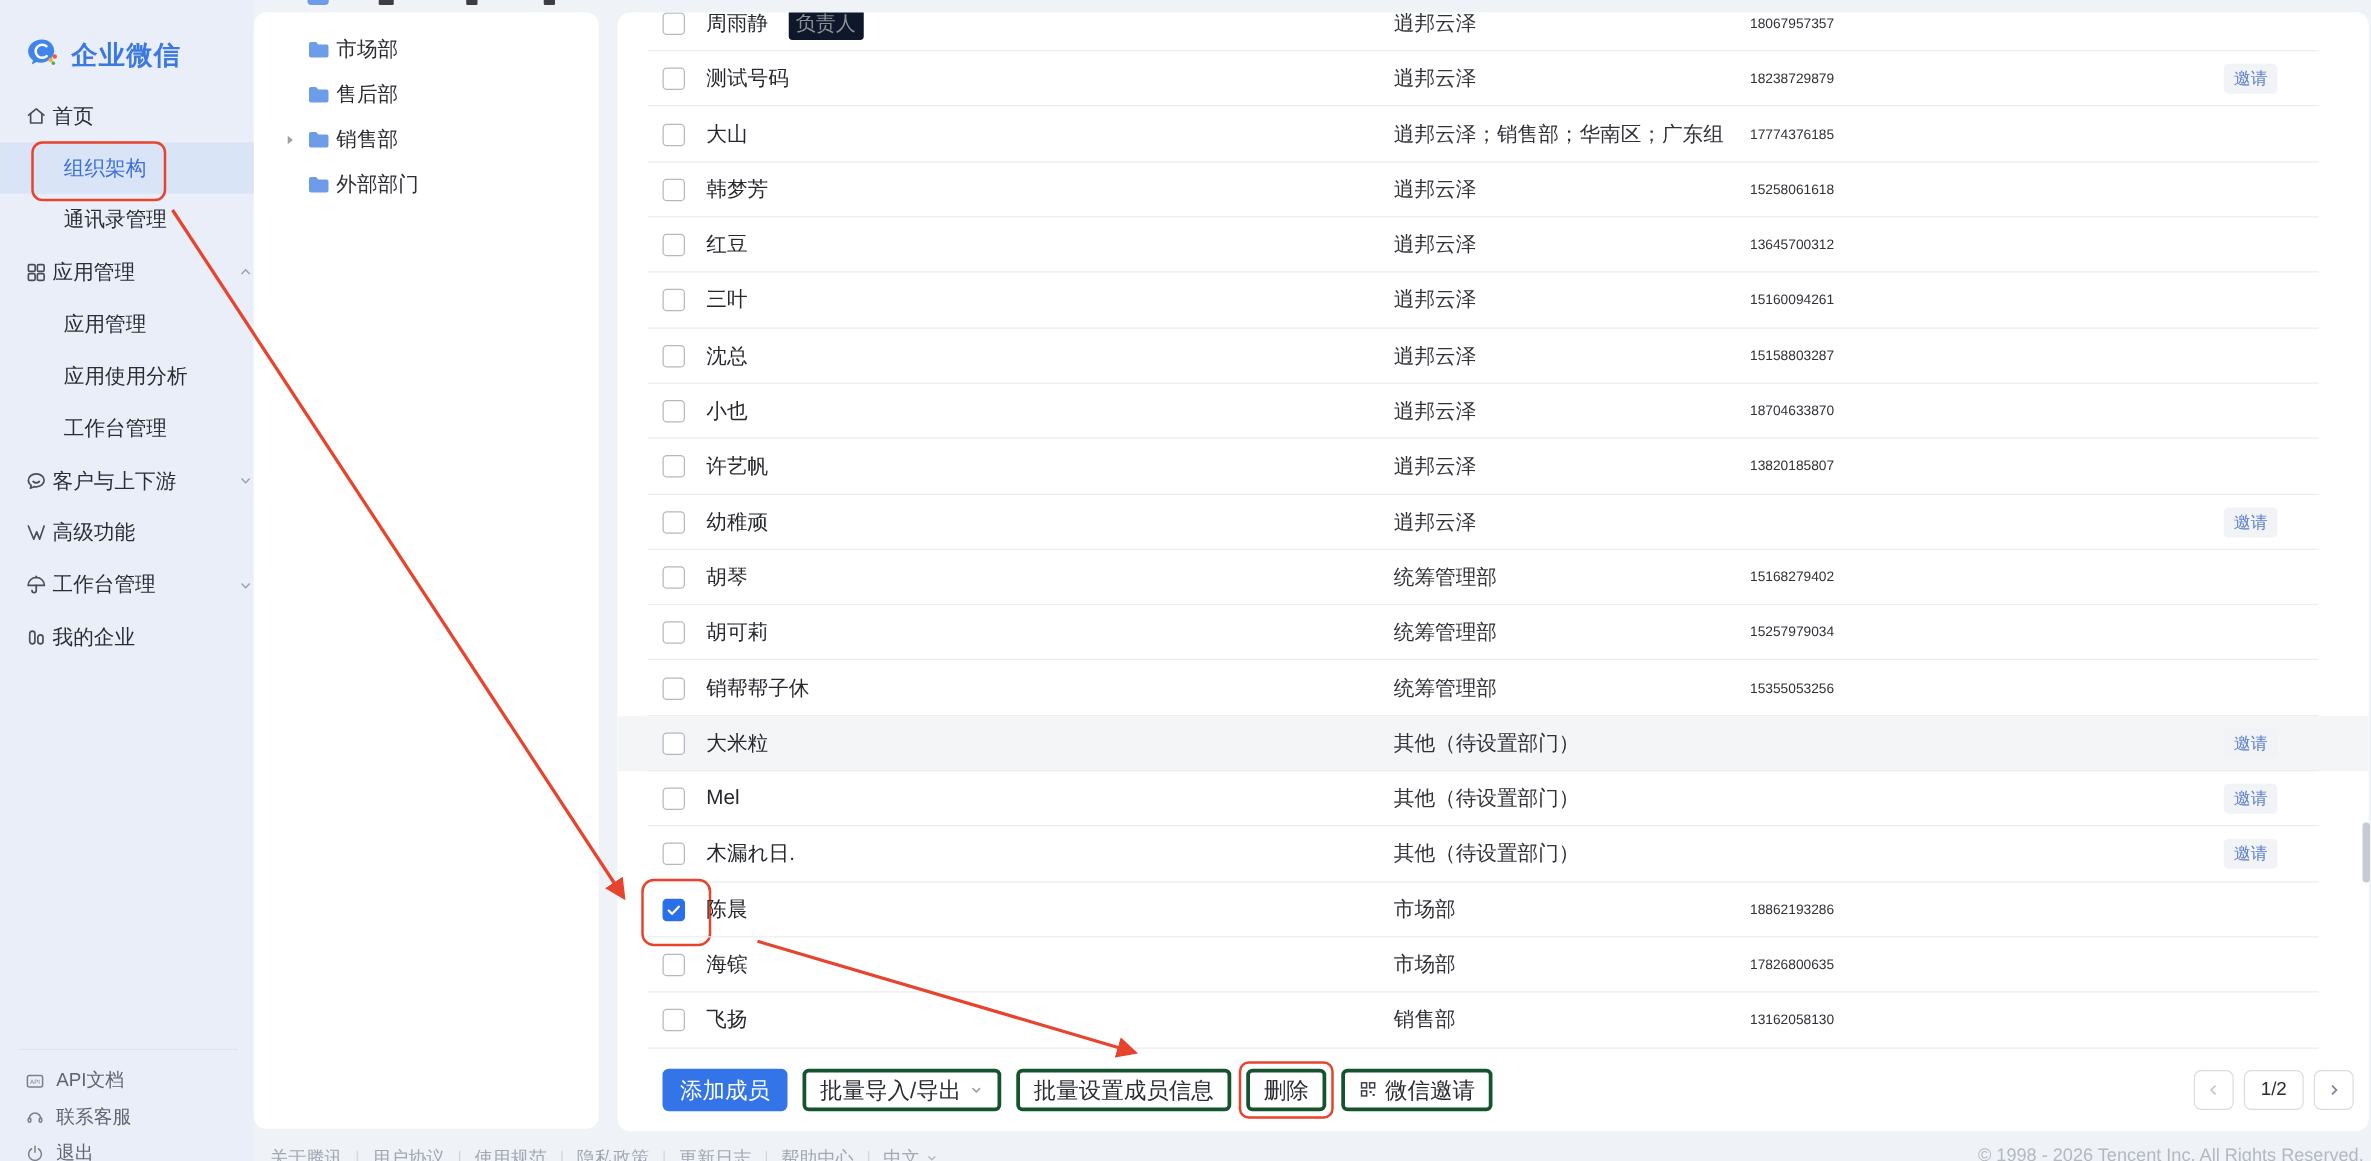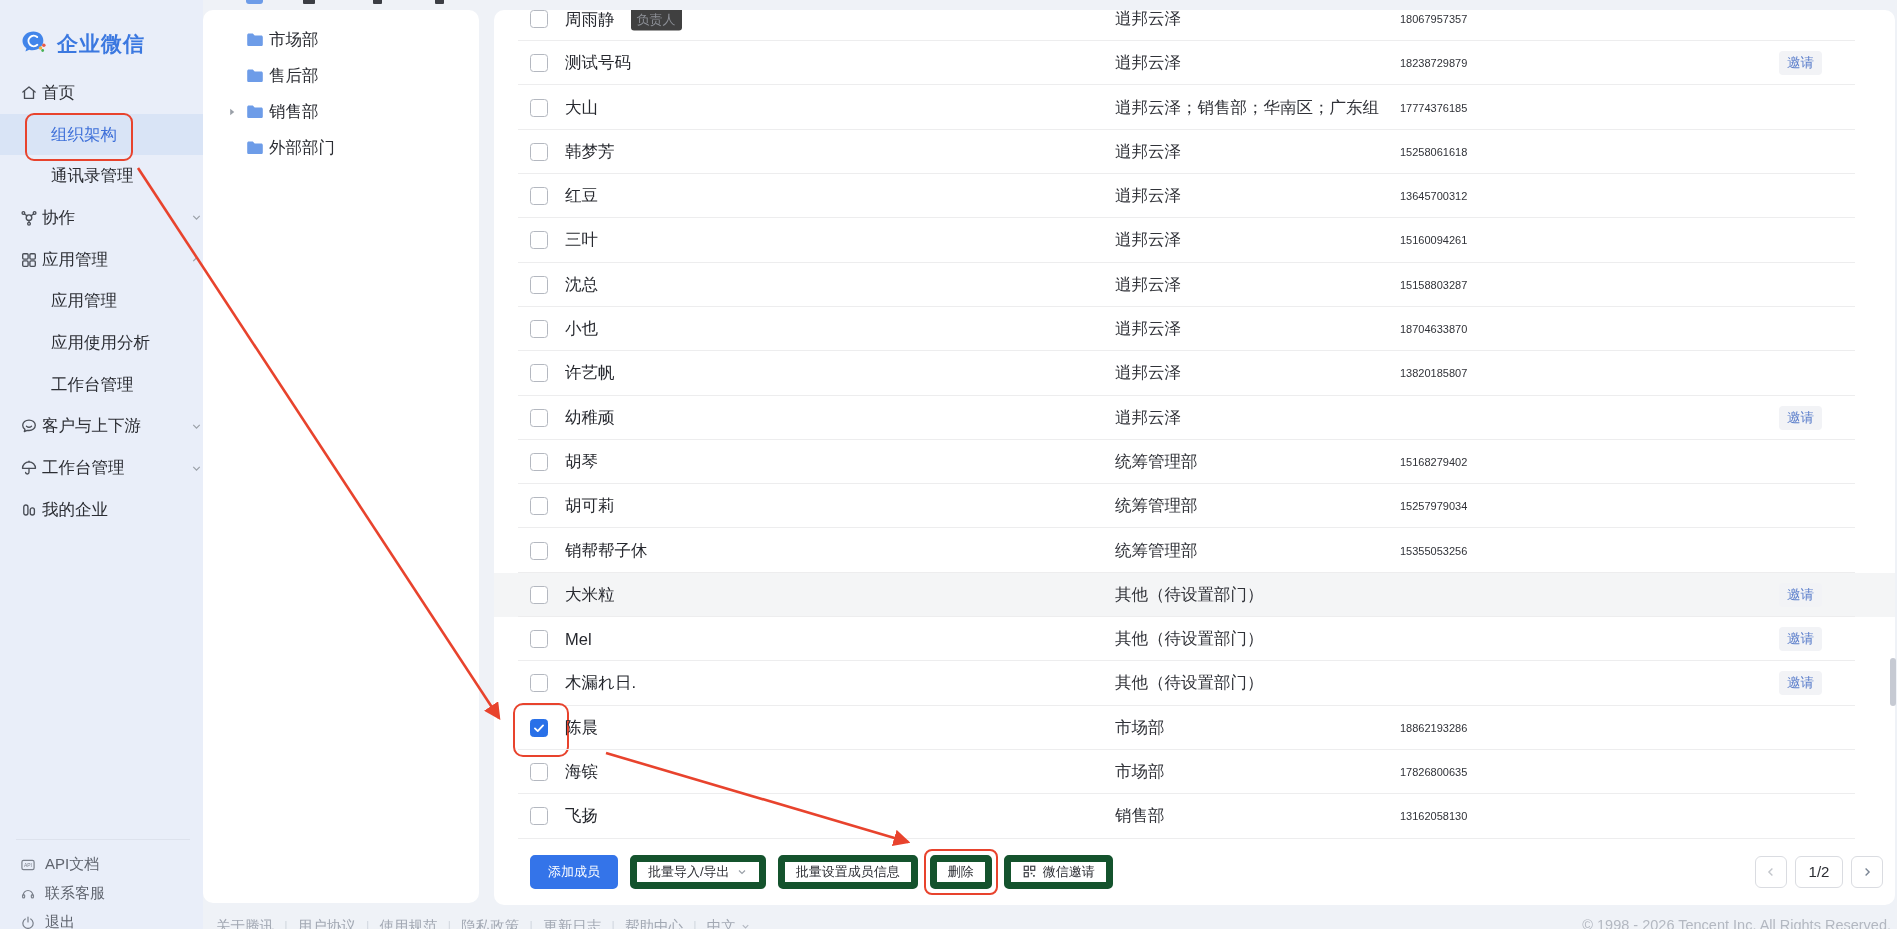--- a/index.html
+++ b/index.html
@@ -50,30 +50,30 @@
   .trow::after{content:"";position:absolute;left:24px;right:40px;bottom:0;height:1px;background:#ededee}
   .trow.hl{background:#f4f5f6}
   .cb-wrap{position:absolute;left:36px;top:50%;transform:translateY(-50%);width:18px;height:18px}
   .cb{width:18px;height:18px;border:1.5px solid #b4b8c0;border-radius:3.5px;background:#fff;
       box-sizing:border-box;display:flex;align-items:center;justify-content:center;cursor:pointer}
   .cb.checked{background:var(--check);border-color:var(--check)}
   .cb-ring{position:absolute;left:-17px;top:-16px;width:52px;height:50px;border:2.5px solid var(--annot);
            border-radius:10px;pointer-events:none}
   .c-name{position:absolute;left:71px;top:50%;transform:translateY(-50%);display:flex;align-items:center;gap:16px;
           font-size:16.5px;color:#26282e}
-  .badge{font-size:13px;color:#8d9097;background:#404040;border-radius:3px;padding:2.5px 6px}
+  .badge{font-size:16px;color:#8d9097;background:#0f172a;border-radius:3px;padding:2.5px 6px}
   .c-dept{position:absolute;left:621px;top:50%;transform:translateY(-50%);font-size:16.5px;color:#303238;white-space:nowrap}
   .c-phone{position:absolute;left:906px;top:50%;transform:translateY(-50%);font-size:11px;color:#303238}
   .invite{position:absolute;right:73px;top:50%;transform:translateY(-50%);font-size:13.5px;
           color:var(--invite);background:#f2f3f6;border-radius:4px;padding:3px 8px;cursor:pointer}
 
   
   .toolbar{height:66px;display:flex;align-items:center;padding-left:36px;gap:12px;position:relative}
-  .btn{height:34px;display:inline-flex;align-items:center;gap:6px;padding:0 11px;font-size:13px;
-       background:#fff;border:7px solid #14532d;border-radius:5px;color:#2b2d33;cursor:pointer;
+  .btn{height:34px;display:inline-flex;align-items:center;gap:6px;padding:0 11px;font-size:18px;
+       background:#fff;border:3px solid #14532d;border-radius:5px;color:#2b2d33;cursor:pointer;
        font-family:inherit}
   .btn.primary{background:var(--accent);border-color:var(--accent);color:#fff}
   .btn .nico{display:flex;color:#3c3f45}
   .btn-caret{display:flex;color:#9aa0a8}
   .del-wrap{position:relative;display:inline-flex}
   .del-ring{position:absolute;inset:-6px;border:2.5px solid var(--annot);border-radius:8px;pointer-events:none}
   .pager{position:absolute;right:12px;top:50%;transform:translateY(-50%);display:flex;gap:8px;align-items:flex-end}
   .pg{width:32px;height:32px;border:1px solid #dadce1;border-radius:6px;background:#fff;display:flex;
       align-items:center;justify-content:center;cursor:pointer;box-sizing:border-box}
   .pg.num{width:48px;font-size:15px;color:#2b2d33}
@@ -132,37 +132,20 @@
   <span class="nav-annot-box"></span>
         </div>
         <div class="nav-item sub">
 
     <span class="nav-label">通讯录管理</span>
 
   </div>
         <div class="nav-item top">
     <span class="nico">
             <svg width="18" height="18" viewBox="0 0 20 20" fill="none" stroke="currentColor" stroke-width="1.5" stroke-linecap="round" stroke-linejoin="round">
-              <circle cx="10" cy="9.6" r="3.1"></circle>
-              <circle cx="16.2" cy="4.4" r="1.5"></circle>
-              <circle cx="3.8" cy="4.4" r="1.5"></circle>
-              <circle cx="10" cy="16.4" r="1.5"></circle>
-              <path d="M12.3 7.5l2.7-2M7.7 7.5 5 5.5M10 12.7v2.2"></path>
-            </svg>
-          </span>
-    <span class="nav-label">协作</span>
-    <span class="nav-chevron">
-            <svg width="13" height="13" viewBox="0 0 20 20" fill="none" stroke="currentColor" stroke-width="1.8">
-              <path d="M5 7.5 10 12.5 15 7.5"></path>
-            </svg>
-          </span>
-  </div>
-        <div class="nav-item top">
-    <span class="nico">
-            <svg width="18" height="18" viewBox="0 0 20 20" fill="none" stroke="currentColor" stroke-width="1.5" stroke-linecap="round" stroke-linejoin="round">
               <rect x="3" y="3" width="6" height="6" rx="1.2"></rect>
               <rect x="11" y="3" width="6" height="6" rx="1.2"></rect>
               <rect x="3" y="11" width="6" height="6" rx="1.2"></rect>
               <rect x="11" y="11" width="6" height="6" rx="1.2"></rect>
             </svg>
           </span>
     <span class="nav-label">应用管理</span>
     <span class="nav-chevron">
             <svg width="13" height="13" viewBox="0 0 20 20" fill="none" stroke="currentColor" stroke-width="1.8">
               <path d="M5 12.5 10 7.5 15 12.5"></path>
@@ -190,20 +173,29 @@
               <path d="M17 9.2c0 3.2-3.1 5.8-7 5.8-.7 0-1.4-.1-2-.2l-3.2 1.4.7-2.5C3.9 12.6 3 11 3 9.2c0-3.2 3.1-5.8 7-5.8s7 2.6 7 5.8z"></path>
               <path d="M7.2 10.2c1.7 1.4 3.9 1.4 5.6 0"></path>
             </svg>
           </span>
     <span class="nav-label">客户与上下游</span>
     <span class="nav-chevron">
             <svg width="13" height="13" viewBox="0 0 20 20" fill="none" stroke="currentColor" stroke-width="1.8">
               <path d="M5 7.5 10 12.5 15 7.5"></path>
             </svg>
           </span>
+  </div>
+        <div class="nav-item top">
+    <span class="nico">
+            <svg width="18" height="18" viewBox="0 0 20 20" fill="none" stroke="currentColor" stroke-width="1.5" stroke-linecap="round" stroke-linejoin="round">
+              <path d="M3 4.2 7.8 16l2.6-6.6L13 16l4-11.8"></path>
+            </svg>
+          </span>
+    <span class="nav-label">高级功能</span>
+
   </div>
         <div class="nav-item top">
     <span class="nico">
             <svg width="18" height="18" viewBox="0 0 20 20" fill="none" stroke="currentColor" stroke-width="1.5" stroke-linecap="round" stroke-linejoin="round">
               <path d="M2.8 10.4a7.2 7.2 0 0 1 14.4 0Z"></path>
               <path d="M10 2.4v1M10 10.4v4.4a1.9 1.9 0 0 1-3.8 0"></path>
             </svg>
           </span>
     <span class="nav-label">工作台管理</span>
     <span class="nav-chevron">

